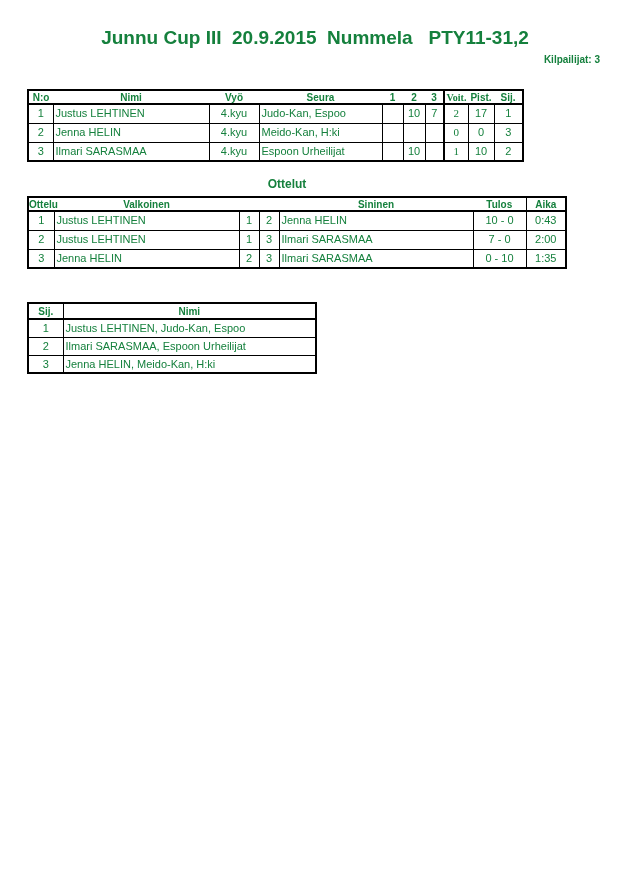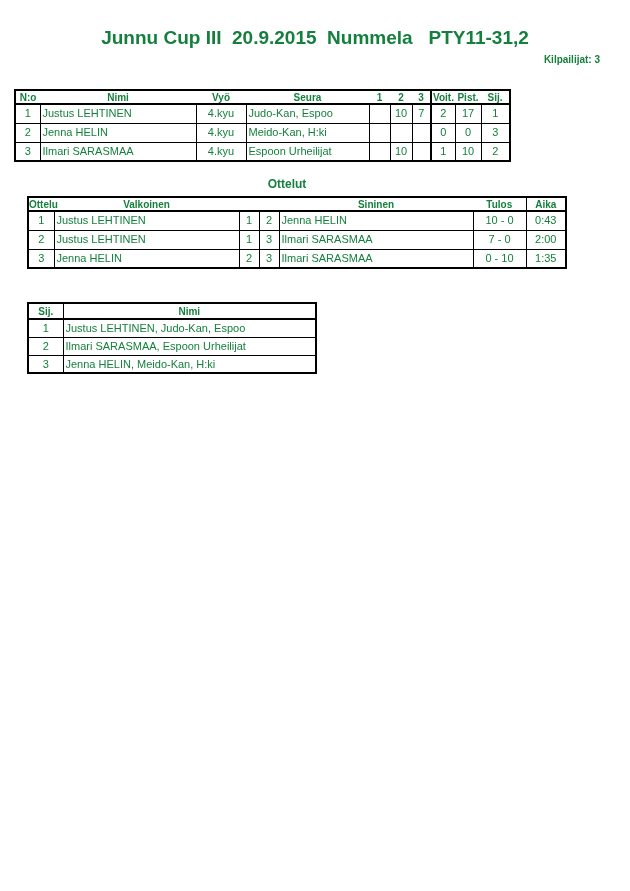--- a/index.html
+++ b/index.html
@@ -61,25 +61,25 @@
     text-align: center;
     border: 1px solid #000;
     white-space: nowrap;
     overflow: hidden;
     vertical-align: top;
     line-height: 14px;
   }
   table.tbl td.n { text-align: left; padding-left: 2px; }
   th.left  { text-align: left; padding-left: 1px; }
   th.ofl   { overflow: visible; margin-left: 20px; }
-  .thick-left { border-left: 2px solid #000 !important; }
+  .thick-left { border-left: 2px solid #000 !important; font-family: Liberation Serif, serif; }
   .div-left   { border-left: 1px solid #000 !important; }
   .div-right  { border-right: 1px solid #000 !important; }
 
-  #t-kilpailijat { left: 14px; top: 89px;  width: 495px; border-radius: 24px; }
+  #t-kilpailijat { left: 27px; top: 89px;  width: 495px; border-radius: 24px; }
   #t-kilpailijat thead tr { height: 14px; }
   #t-kilpailijat tbody tr { height: 19px; }
 
   #t-ottelut { left: 27px; top: 196px; width: 538px; }
   #t-ottelut thead tr { height: 14px; }
   #t-ottelut tbody tr { height: 19px; }
 
   #t-tulokset { left: 27px; top: 302px; width: 288px; }
   #t-tulokset thead tr { height: 16px; }
   #t-tulokset tbody tr { height: 18px; }

